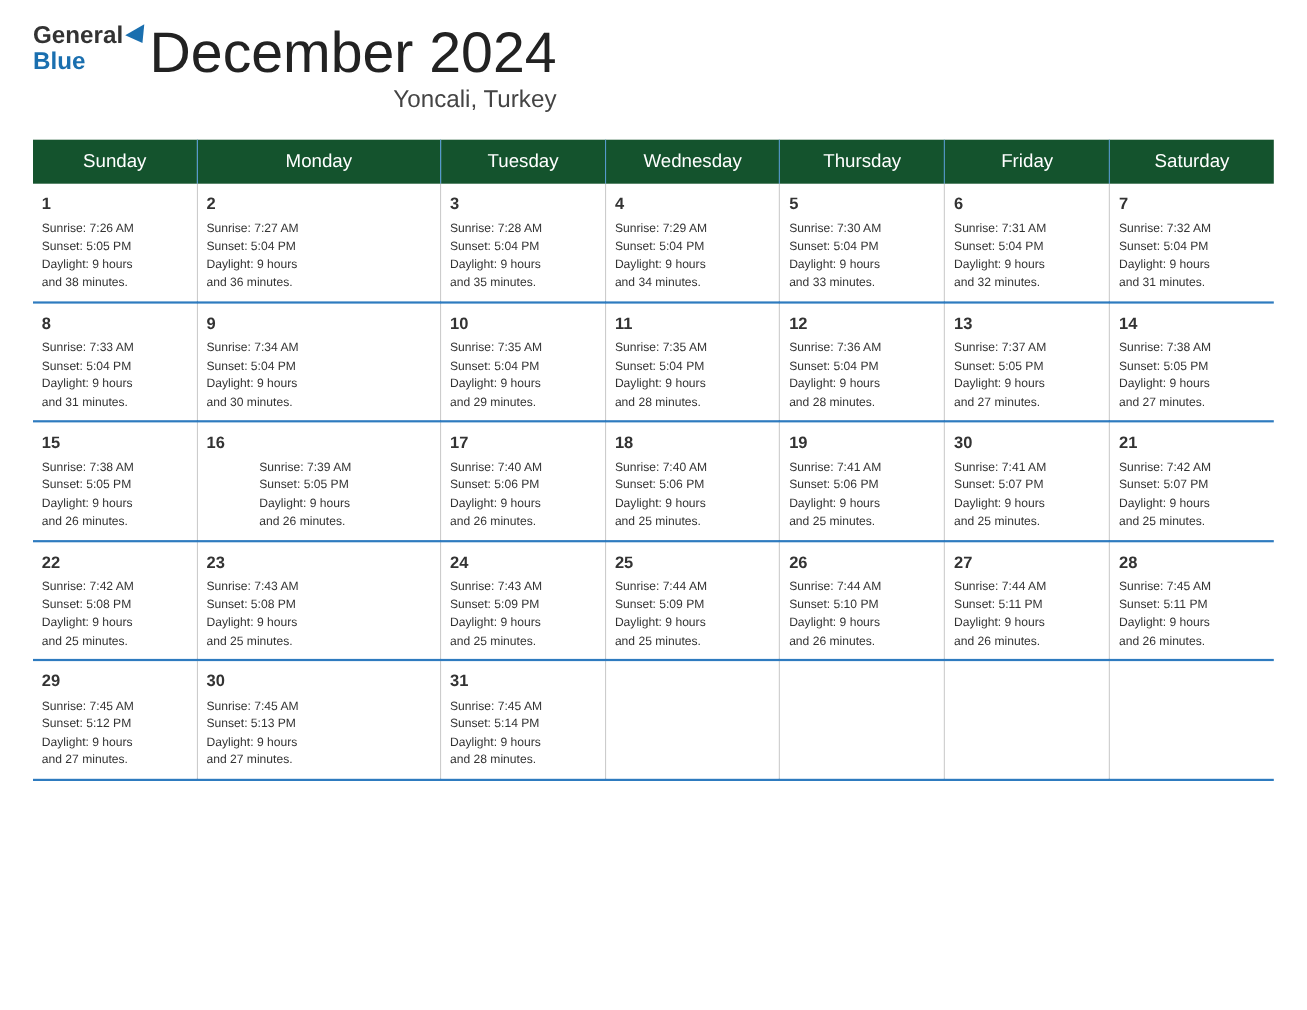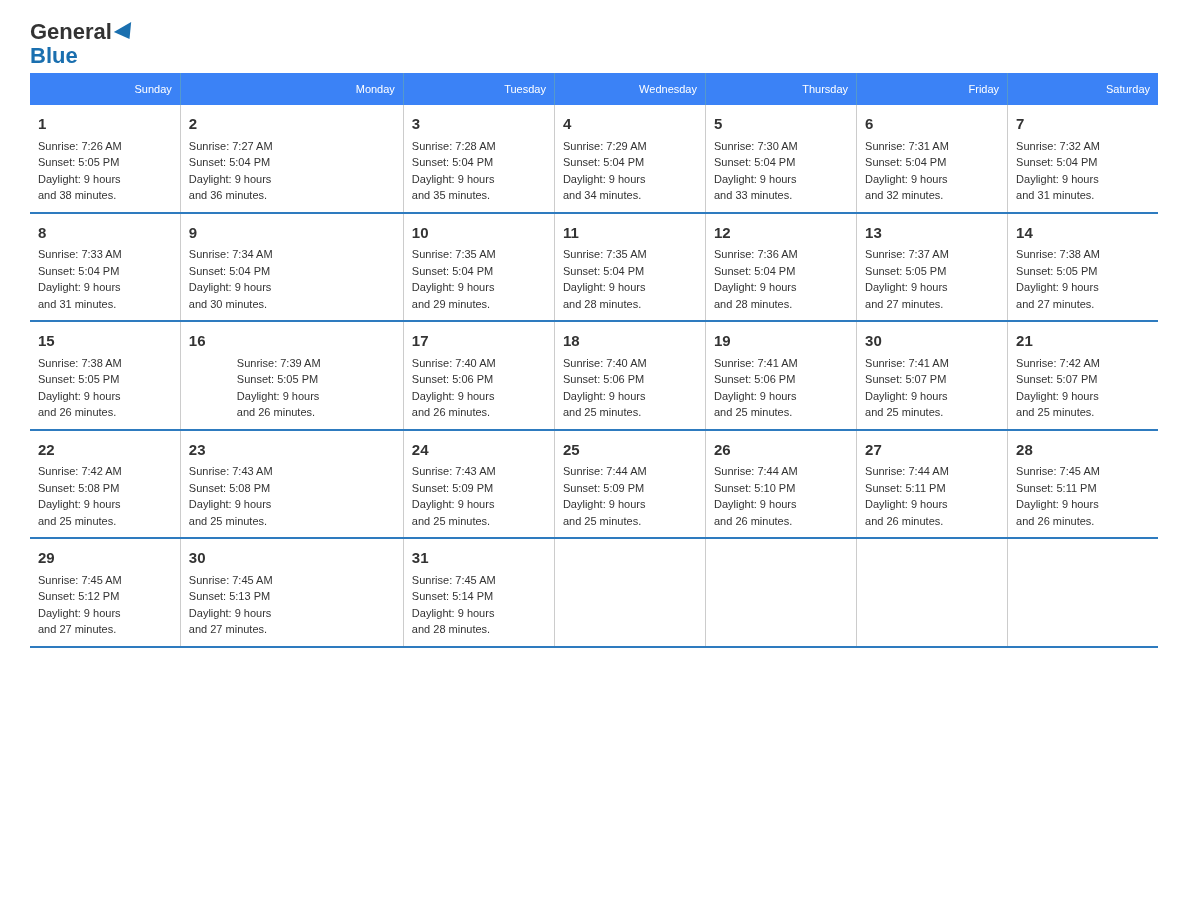--- a/index.html
+++ b/index.html
@@ -6,21 +6,21 @@
     body {
       font-family: Arial, sans-serif;
       background: #fff;
       padding: 20px 30px;
       width: 1188px;
       min-height: 918px;
     }
     .header {
       display: flex;
       align-items: flex-start;
-      margin-bottom: 5px;
+      margin-bottom: 24px;
     }
     .logo {
       display: flex;
       flex-direction: column;
       font-size: 22px;
       font-weight: bold;
       line-height: 1.1;
     }
     .logo-general { color: #333; }
     .logo-blue { color: #1a6faf; }
@@ -47,25 +47,25 @@
       font-size: 22px;
       font-weight: normal;
       color: #444;
     }
     table {
       width: 100%;
       border-collapse: collapse;
       font-size: 13px;
     }
     thead tr th {
-      background-color: #3b82f6;
+      background-color: #14532d;
       color: #fff;
       padding: 10px 8px;
-      text-align: right;
-      font-size: 11px;
+      text-align: center;
+      font-size: 17px;
       font-weight: normal;
       border-right: 1px solid #5599cc;
     }
     thead tr th:last-child { border-right: none; }
     tbody tr {
       border-bottom: 2px solid #2e7bbf;
     }
     tbody tr td {
       vertical-align: top;
       padding: 8px 8px;
@@ -88,20 +88,24 @@
   </style>
 </head>
 <body>
 
 <div class="header">
   <div class="logo">
     <div>
       <span class="logo-general">General</span><span class="logo-triangle"></span>
     </div>
     <div class="logo-blue">Blue</div>
+  </div>
+  <div class="title-block">
+    <h1>December 2024</h1>
+    <h2>Yoncali, Turkey</h2>
   </div>
 </div>
 
 <table>
   <thead>
     <tr>
     <th>Sunday</th>
         <th>Monday</th>
         <th>Tuesday</th>
         <th>Wednesday</th>

